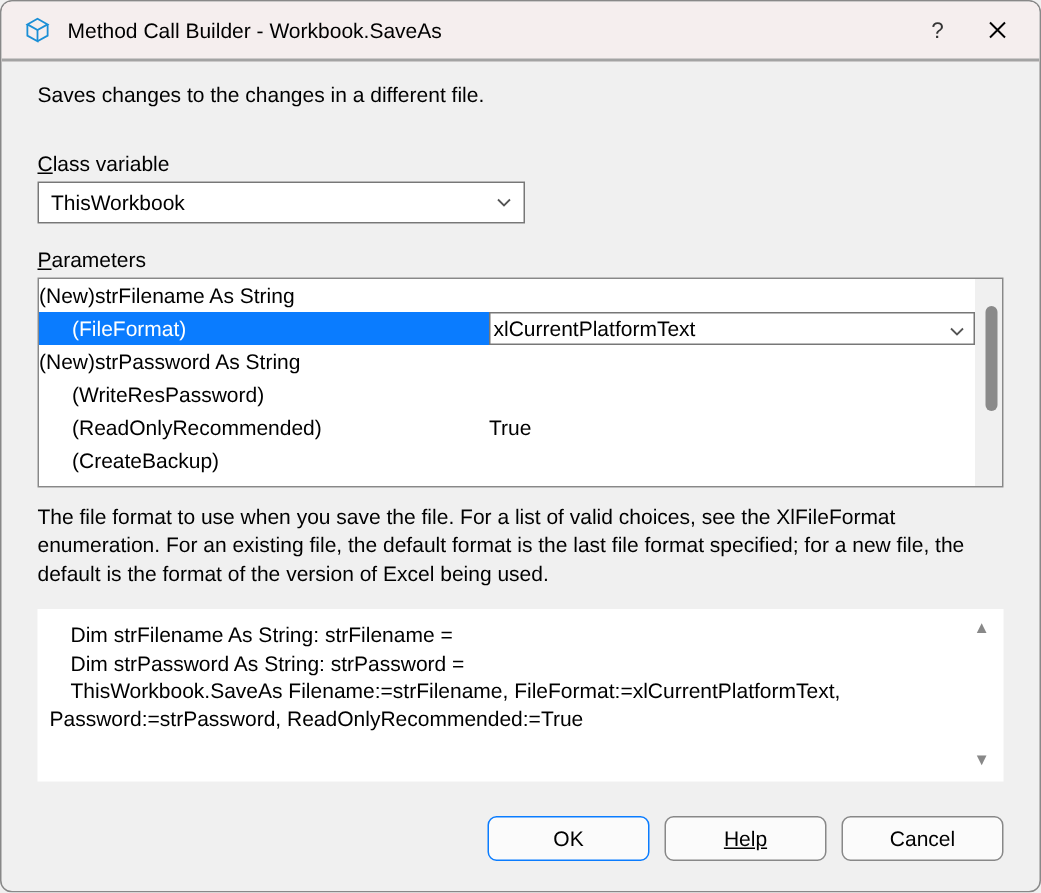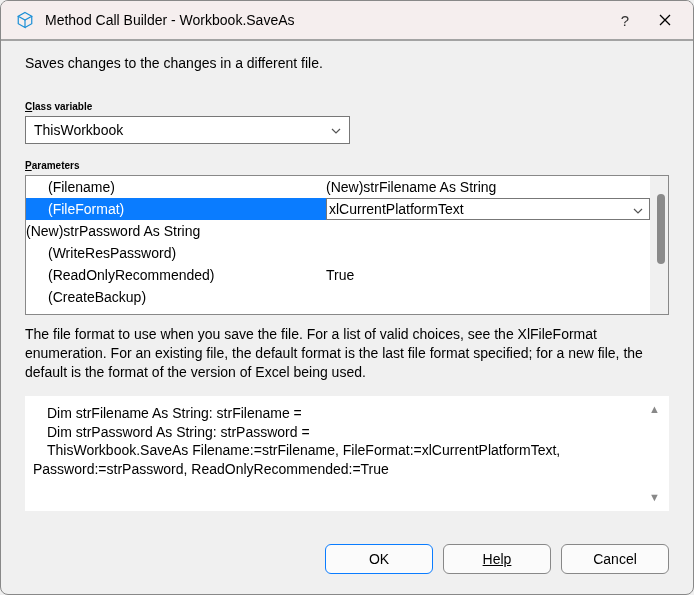--- a/index.html
+++ b/index.html
@@ -48,23 +48,22 @@
     padding: 14px 24px 20px 24px;
     display: flex;
     flex-direction: column;
     flex: 1;
   }
   .desc {
     font-size: 14px;
     margin-bottom: 30px;
   }
   .label {
-    font-size: 10px;
+    font-size: 14px;
     margin-bottom: 4px;
-    font-weight: bold;
   }
   .underline-first::first-letter { text-decoration: underline; }
   .combo {
     width: 325px;
     height: 28px;
     border: 1px solid #777;
     background: #fff;
     display: flex;
     align-items: center;
     padding: 0 8px;
@@ -217,21 +216,20 @@
         <svg width="10" height="6" viewBox="0 0 10 6" stroke="#555" stroke-width="1.2" fill="none">
             <path d="M1 1 L5 5 L9 1"></path>
           </svg>
       </span>
     </div>
 
     <div class="label underline-first">Parameters</div>
     <div class="param-box">
       <div class="param-list">
         <div class="param-row">
-          <div class="col-name">(Filename)</div>
           <div class="col-val">
               <span class="valwrap">(New)strFilename As String</span>
             </div>
         </div>
         <div class="param-row selected">
           <div class="col-name">(FileFormat)</div>
           <div class="col-val">
             <span class="valwrap">
               <span>xlCurrentPlatformText</span>
               <span>

